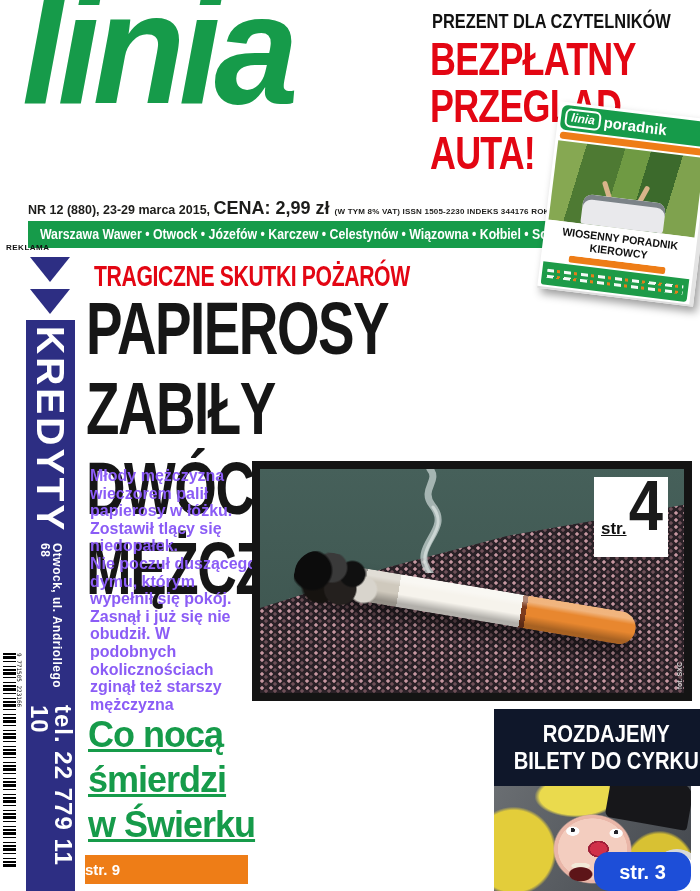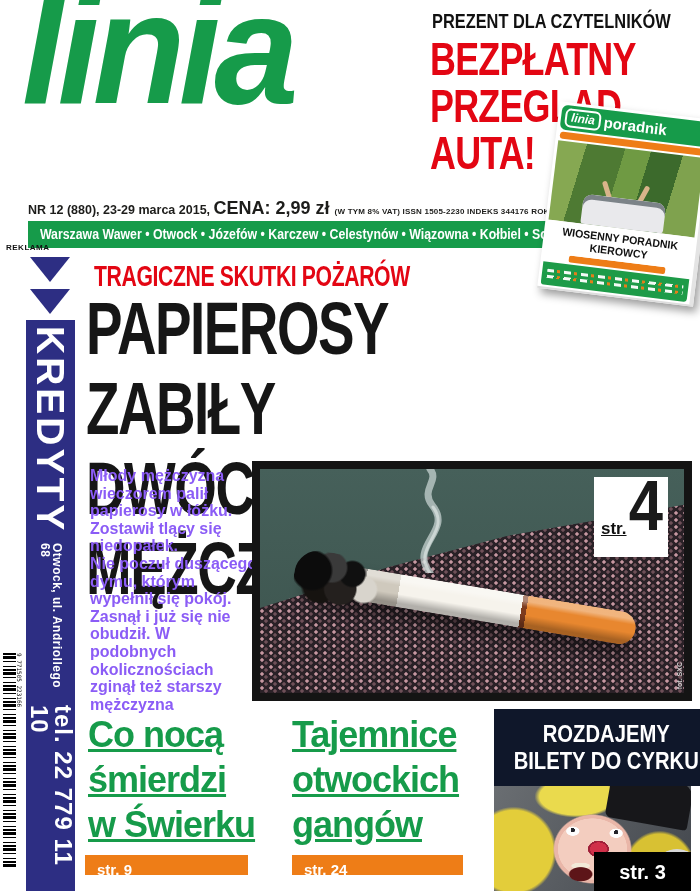--- a/index.html
+++ b/index.html
@@ -110,22 +110,22 @@
   .page-badge .lbl{position:absolute;left:7px;bottom:20px;font:700 17px/1 "Liberation Sans",sans-serif;color:#111;text-decoration:underline;}
   .page-badge .num{position:absolute;right:5px;top:-6px;font:700 70px/1 "Liberation Sans",sans-serif;
         color:#1a1a1a;transform:scaleX(.88);transform-origin:right top;}
   .credit{position:absolute;right:1px;bottom:4px;writing-mode:vertical-rl;transform:rotate(180deg);
         font:700 7px/1 "Liberation Sans",sans-serif;color:#cfcfcf;}
 
   
   .teaser-title{font:700 36px/45px "Liberation Sans",sans-serif;color:#169b4a;white-space:pre-line;
         letter-spacing:-1px;text-decoration:underline;}
   .t1{left:88px;top:712px;} .t2{left:292px;top:712px;}
-  .page-bar{height:20px;background:#ee7d17;color:#fff;font:700 15px/29px "Liberation Sans",sans-serif;
-        padding-left:12px;box-sizing:border-box;}
+  .page-bar{height:29px;background:#ee7d17;color:#fff;font:700 15px/29px "Liberation Sans",sans-serif;
+        box-sizing:border-box;}
   .pb1{left:85px;top:855px;width:163px;} .pb2{left:292px;top:855px;width:171px;}
 
   .circus-box{left:494px;top:709px;width:224px;height:77px;background:#0f172a;color:#fff;
         display:flex;align-items:center;justify-content:center;text-align:center;}
   .circus-box span{font:700 23px/27px "Liberation Sans",sans-serif;white-space:pre-line;
         transform:scaleX(.88);}
   .clown{left:494px;top:786px;width:197px;height:105px;overflow:hidden;
         background-image:
           radial-gradient(ellipse 14px 11px at 53% 60%, #d03049 0 60%, #a02038 61% 74%, transparent 76%),
           radial-gradient(ellipse 20px 12px at 44% 84%, #5d1518 0 55%, transparent 62%),
@@ -136,22 +136,22 @@
           radial-gradient(ellipse 10px 7px at 62% 45%, #fdfdfd 0 62%, transparent 70%),
           radial-gradient(ellipse 52px 46px at 50% 60%, #f3cdbf 0 66%, #e9b6a8 67% 73%, transparent 76%),
           radial-gradient(ellipse 58px 60px at 10% 62%, #e3cd3a 0 68%, transparent 74%),
           radial-gradient(ellipse 50px 56px at 84% 82%, #d8c133 0 68%, transparent 74%),
           radial-gradient(ellipse 64px 32px at 42% 10%, #eada4d 0 58%, transparent 66%),
           linear-gradient(120deg,#6a6e72,#43474d);}
   .hat{position:absolute;left:58%;top:-8px;width:42%;height:44%;background:#17171a;
         border-radius:10px 14px 4px 6px;transform:rotate(10deg);}
   .ruffle{position:absolute;right:-12px;bottom:-10px;width:52px;height:52px;border-radius:50%;
         background:radial-gradient(circle,#fff 0 55%,#d8d8d8 56% 70%,transparent 72%);}
-  .pb3{left:594px;top:852px;width:97px;height:39px;background:#000000;color:#fff;z-index:3;
-        display:flex;align-items:center;justify-content:center;font:700 20px/1 "Liberation Sans",sans-serif;}
+  .pb3{left:594px;top:852px;width:97px;height:39px;background:#1d4ed8;color:#fff;z-index:3;
+        display:flex;align-items:center;justify-content:center;font:700 20px/1 "Liberation Sans",sans-serif;border-radius:15px;}
 </style>
 </head>
 <body>
 
 <div id="page">
 
   <div class="abs logo">linia</div>
   <div class="abs issue-line">
     <span class="nr">NR 12 (880), 23-29 marca 2015, </span><span class="price">CENA: 2,99 zł </span><span class="fine">(W TYM 8% VAT) ISSN 1505-2230 INDEKS 344176 ROK XVII</span>
   </div>
@@ -230,24 +230,20 @@
       </div>
       <div class="credit">fot. SXC</div>
     </div>
   </div>
 
   <div class="abs teaser-title t1">Co nocą
 śmierdzi
 w Świerku</div>
   <div class="abs page-bar pb1">str. 9</div>
 
-  <div class="abs teaser-title t2">Tajemnice
-otwockich
-gangów</div>
-  <div class="abs page-bar pb2">str. 24</div>
 
   <div class="abs circus-box">
     <span>ROZDAJEMY
 BILETY DO CYRKU</span>
   </div>
   <div class="abs clown">
     <div class="hat"></div>
     <div class="ruffle"></div>
   </div>
   <div class="abs pb3">str. 3</div>

